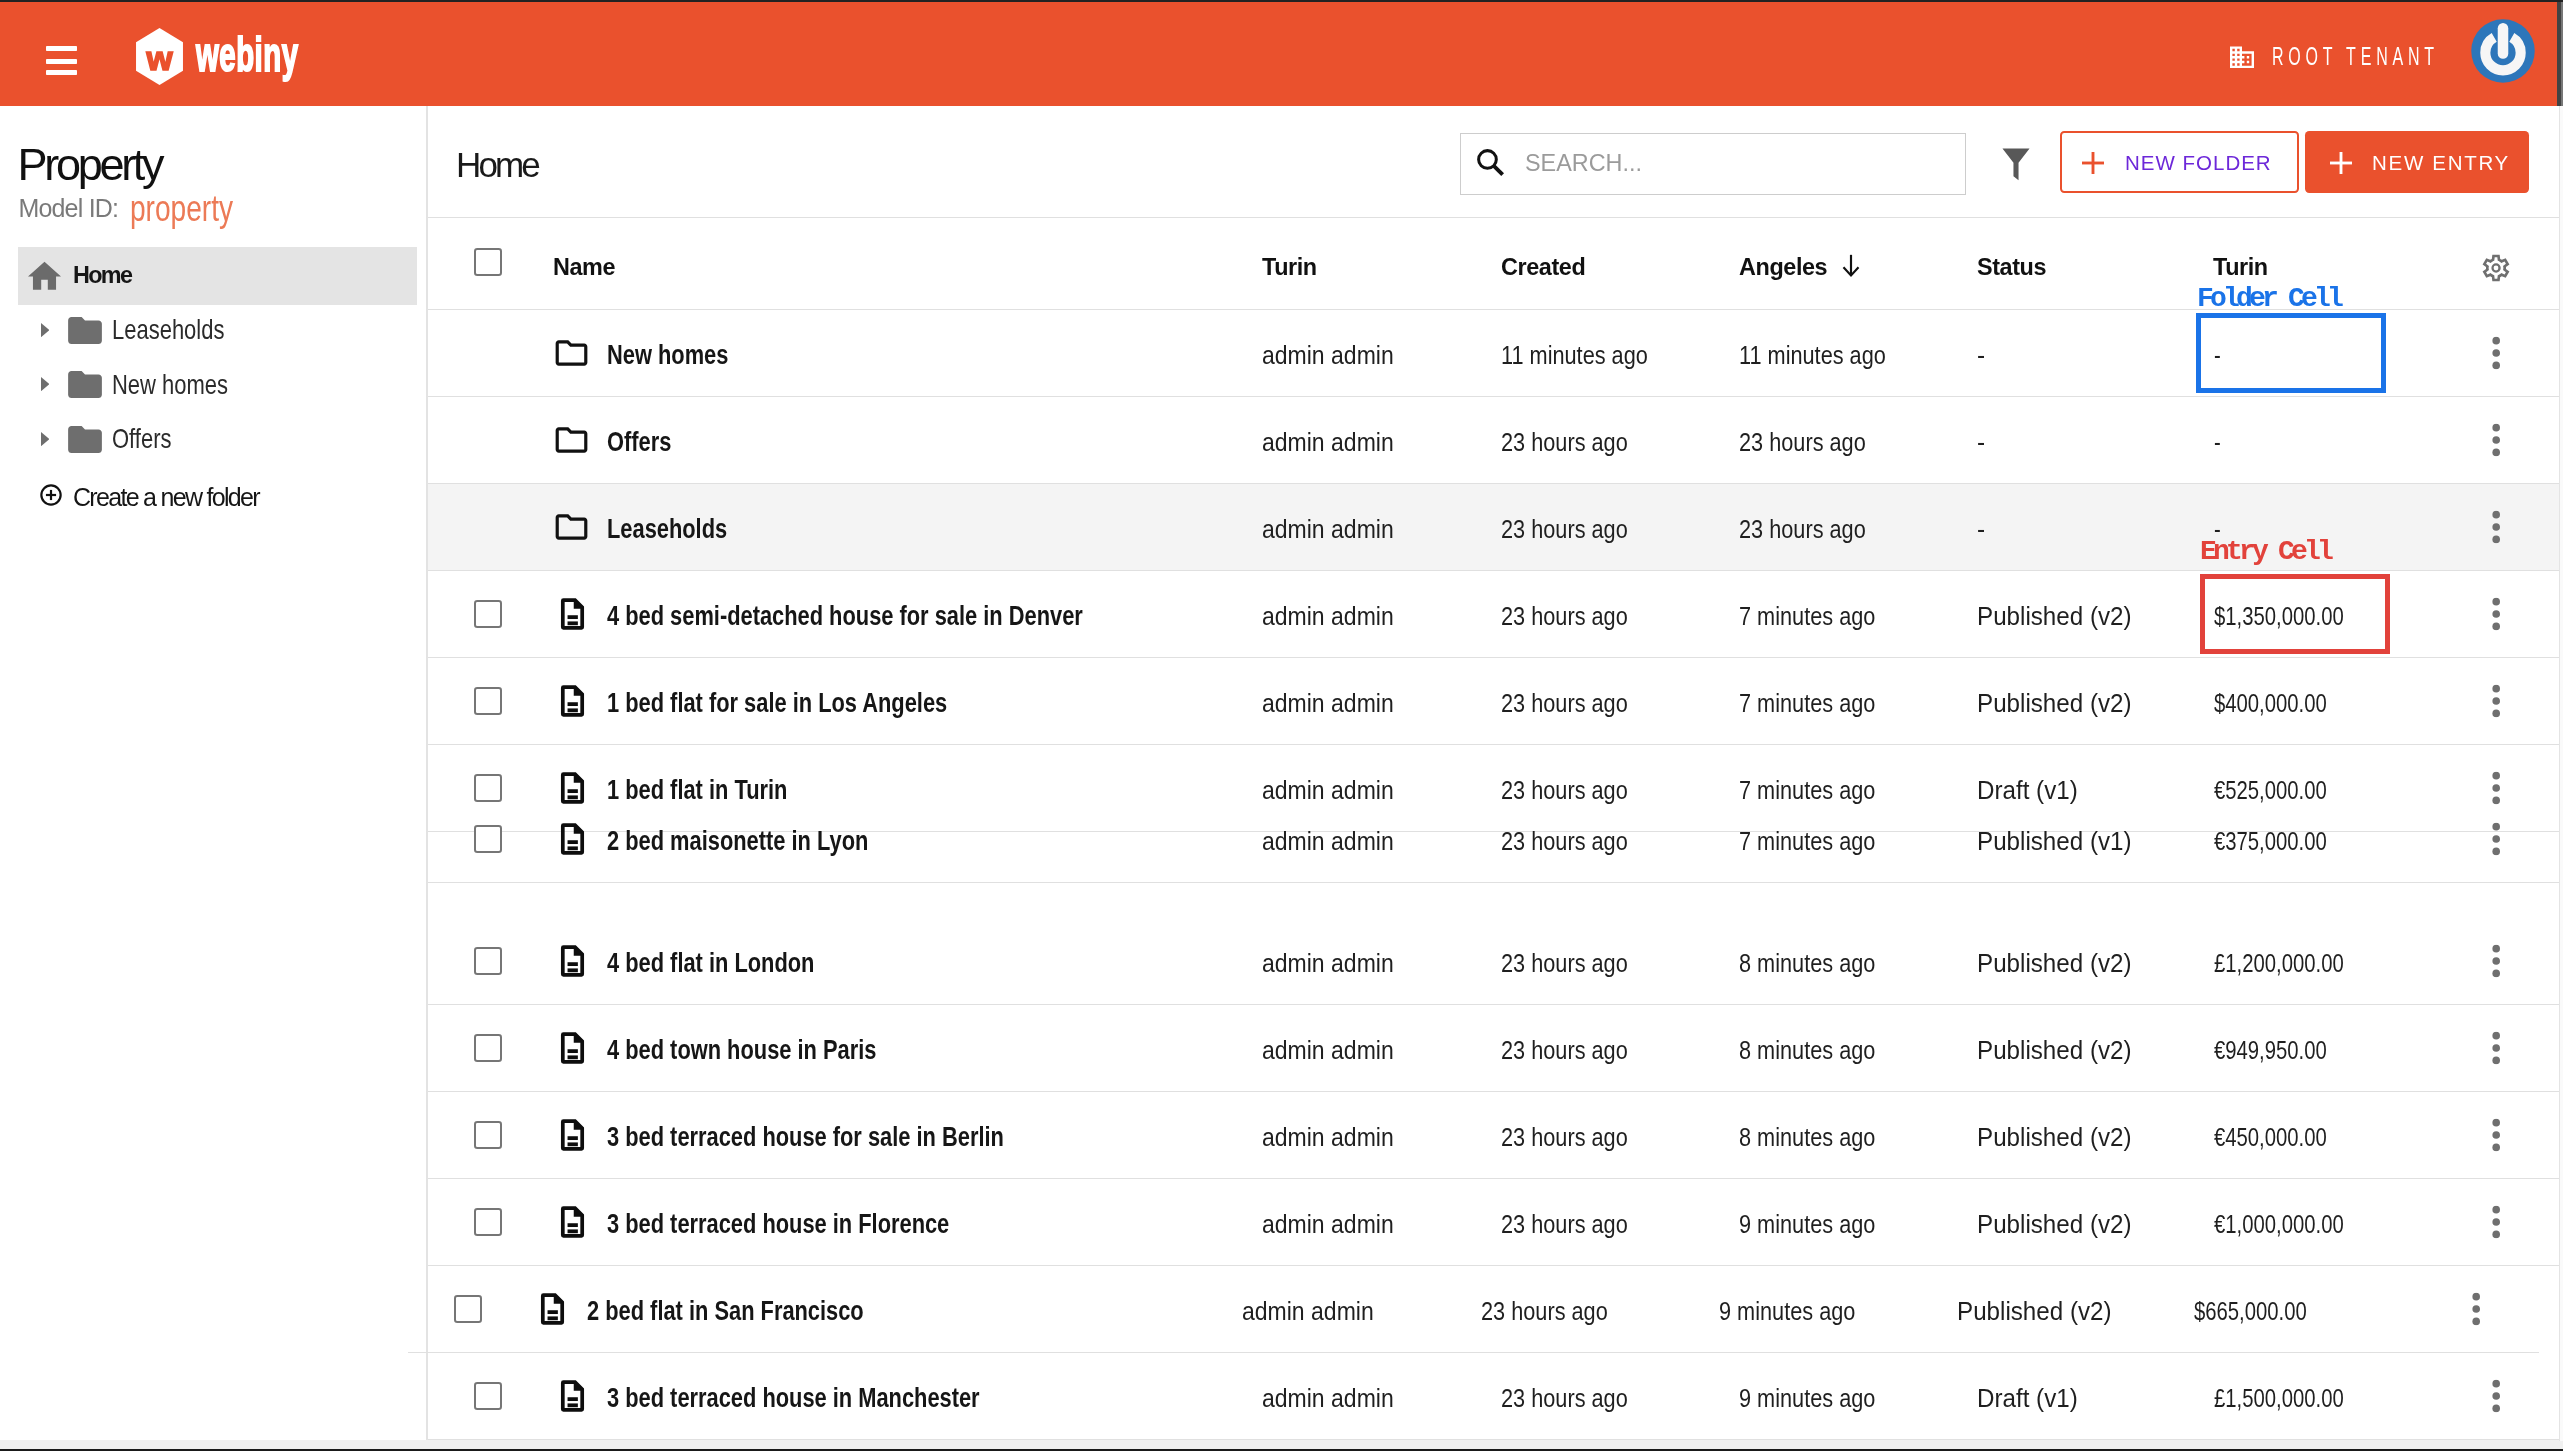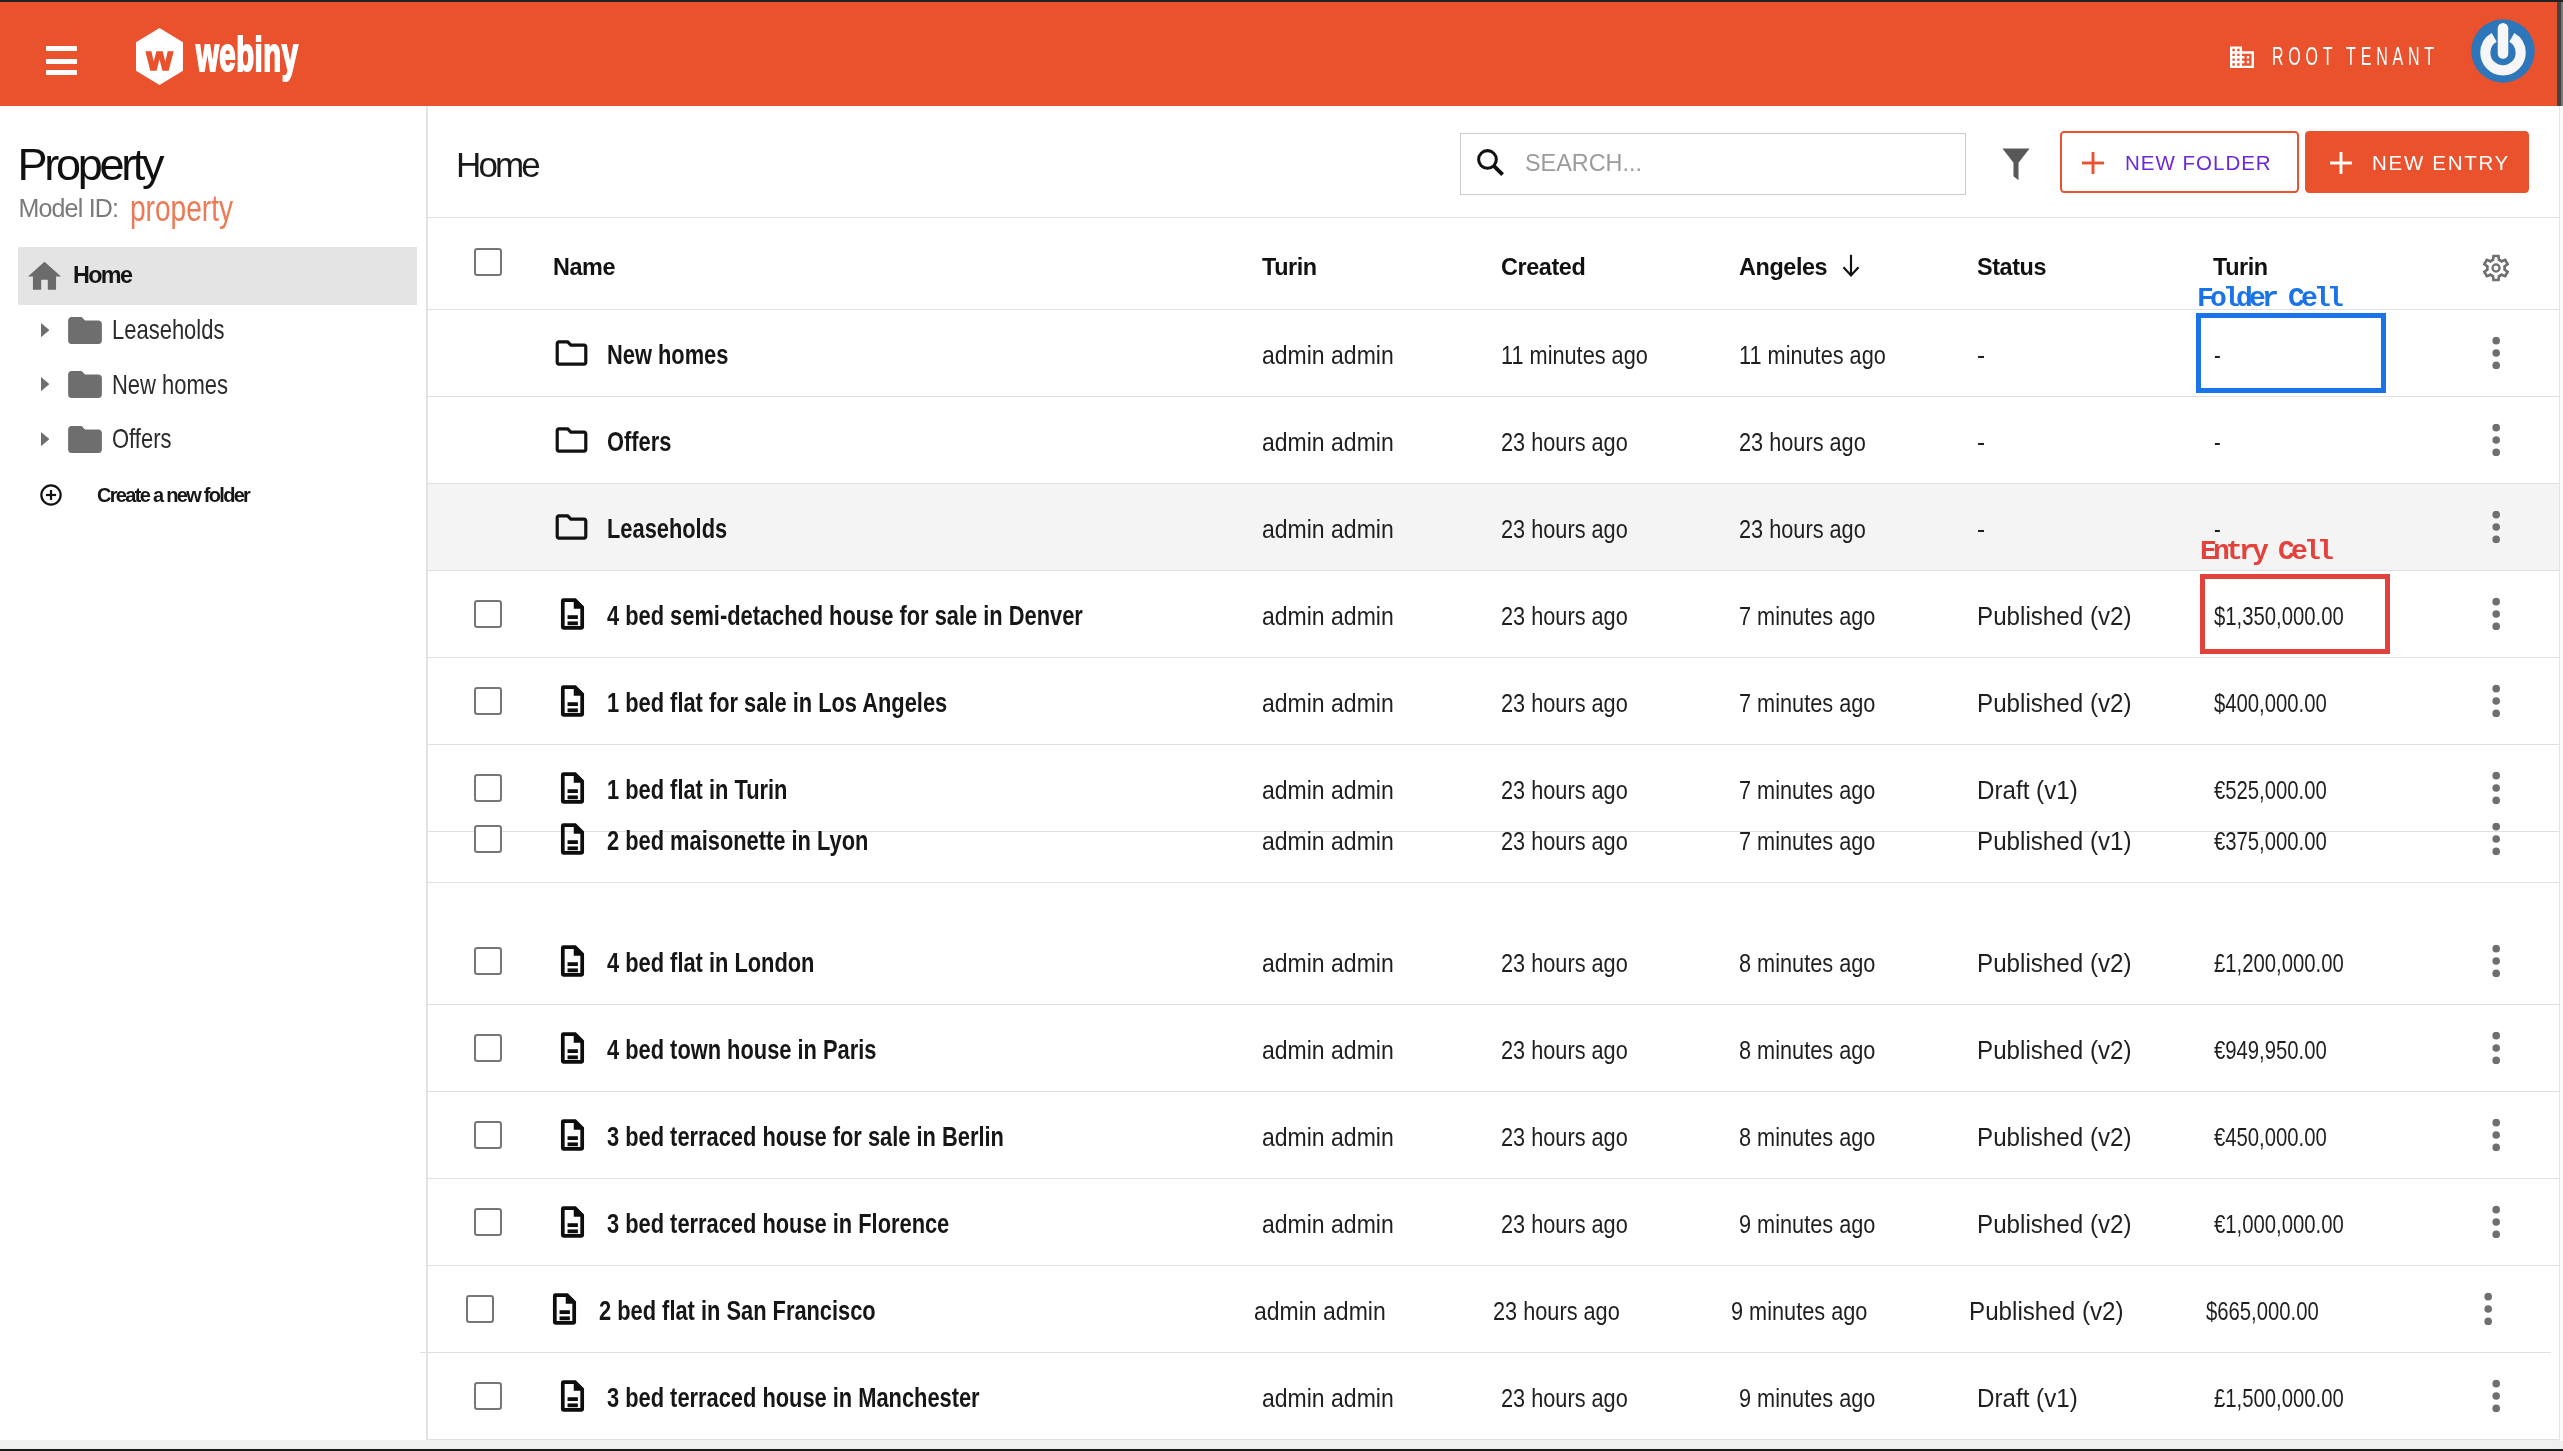--- a/index.html
+++ b/index.html
@@ -57,21 +57,21 @@
     </svg>
 <svg class="abs" style="left:68px;top:426px;" width="34" height="27" viewBox="2 4 20 16">
       <path d="M10 4H4c-1.1 0-2 .9-2 2v12c0 1.1.9 2 2 2h16c1.1 0 2-.9 2-2V8c0-1.1-.9-2-2-2h-8l-2-2z" fill="#6e6e6e"></path>
     </svg>
 <div class="abs" style="left:112px;top:439px;font-size:28px;color:#2b2b2b;line-height:1;transform:translateY(-50%) scaleX(0.785);transform-origin:left center;">Offers</div>
 <svg class="abs" style="left:40px;top:484px;" width="22" height="22" viewBox="0 0 26 26">
       <circle cx="13" cy="13" r="11.4" fill="none" stroke="#111" stroke-width="2.6"></circle>
       <line x1="13" y1="7" x2="13" y2="19" stroke="#111" stroke-width="2.6"></line>
       <line x1="7" y1="13" x2="19" y2="13" stroke="#111" stroke-width="2.6"></line>
     </svg>
-<div class="abs" style="left:73px;top:485px;font-size:20px;font-weight:bold;letter-spacing:-1.7px;color:#161616;line-height:1;margin-left:24px;">Create a new folder</div>
+<div class="abs" style="left:73px;top:485px;font-size:25px;font-weight:normal;letter-spacing:-1.7px;color:#161616;line-height:1;">Create a new folder</div>
 <div class="abs" style="left:456px;top:147px;font-size:35px;letter-spacing:-2.9px;color:#1a1a1a;line-height:1;">Home</div>
 <div class="abs" style="left:1460px;top:133px;width:506px;height:62px;border:1.7px solid #cdcdcd;background:#fff;"></div>
 <svg class="abs" style="left:1474px;top:146px;" width="32" height="32" viewBox="0 0 38 38">
       <circle cx="16" cy="16" r="10.5" fill="none" stroke="#111" stroke-width="3.6"></circle>
       <line x1="23.5" y1="23.5" x2="34" y2="34" stroke="#111" stroke-width="4.6"></line>
     </svg>
 <div class="abs" style="left:1525px;top:152px;font-size:23.4px;color:#9b9b9b;line-height:1;">SEARCH...</div>
 <svg class="abs" style="left:2002px;top:148px;" width="28" height="33" viewBox="0 0 33 39">
       <path d="M0.5 0.5 H32.5 L19.5 17.5 V38 L13.5 33.5 V17.5 Z" fill="#585858"></path>
     </svg>
@@ -297,21 +297,21 @@
 <div class="cell" style="left:1073px;font-size:26px;color:#1f1f1f;transform:translateY(calc(-50% + 1.7px)) scaleX(0.835);transform-origin:left center;">23 hours ago</div>
 <div class="cell" style="left:1311px;font-size:26px;color:#1f1f1f;transform:translateY(calc(-50% + 1.7px)) scaleX(0.835);transform-origin:left center;">9 minutes ago</div>
 <div class="cell" style="left:1549px;font-size:26px;color:#1f1f1f;transform:translateY(calc(-50% + 1.7px)) scaleX(0.93);transform-origin:left center;">Published (v2)</div>
 <div class="cell" style="left:1786px;font-size:26px;color:#1f1f1f;transform:translateY(calc(-50% + 1.7px)) scaleX(0.78);transform-origin:left center;">€1,000,000.00</div>
 <svg class="cell" style="left:2064px;width:8.4px;height:33px;" viewBox="0 0 10 40">
         <circle cx="5" cy="5" r="4.6" fill="#6f6f6f"></circle>
         <circle cx="5" cy="20" r="4.6" fill="#6f6f6f"></circle>
         <circle cx="5" cy="35" r="4.6" fill="#6f6f6f"></circle>
       </svg>
 </div>
-<div class="abs" style="left:420px;top:1266px;width:2131px;height:87px;border-bottom:0.8px solid #e0e0e0;text-align:center;">
+<div class="abs" style="left:408px;top:1266px;width:2131px;height:87px;border-bottom:0.8px solid #e0e0e0;text-align:center;">
 <div class="cell" style="left:46px;width:28px;height:28px;border:2.8px solid #767676;border-radius:3.3px;background:#fff;"></div>
 <svg style="position:absolute;left:131px;top:50%;transform:translateY(-50%);" width="27" height="33" viewBox="0 0 32 40">
         <path d="M2 4 a3 3 0 0 1 3-3 h15 l10 10 v25 a3 3 0 0 1 -3 3 h-22 a3 3 0 0 1 -3-3 z M6.5 5.5 v29 h19 v-21 h-8 v-8 z" fill="#0d0d0d" fill-rule="evenodd"></path>
         <rect x="10" y="21.5" width="12.5" height="4.6" fill="#0d0d0d"></rect>
         <rect x="10" y="29" width="12.5" height="4.6" fill="#0d0d0d"></rect>
       </svg>
       <div class="cell" style="left:179px;font-size:28px;font-weight:bold;color:#161616;transform:translateY(calc(-50% + 1.7px)) scaleX(0.78);transform-origin:left center;">2 bed flat in San Francisco</div>
 <div class="cell" style="left:834px;font-size:26px;color:#1f1f1f;transform:translateY(calc(-50% + 1.7px)) scaleX(0.885);transform-origin:left center;">admin admin</div>
 <div class="cell" style="left:1073px;font-size:26px;color:#1f1f1f;transform:translateY(calc(-50% + 1.7px)) scaleX(0.835);transform-origin:left center;">23 hours ago</div>
 <div class="cell" style="left:1311px;font-size:26px;color:#1f1f1f;transform:translateY(calc(-50% + 1.7px)) scaleX(0.835);transform-origin:left center;">9 minutes ago</div>

